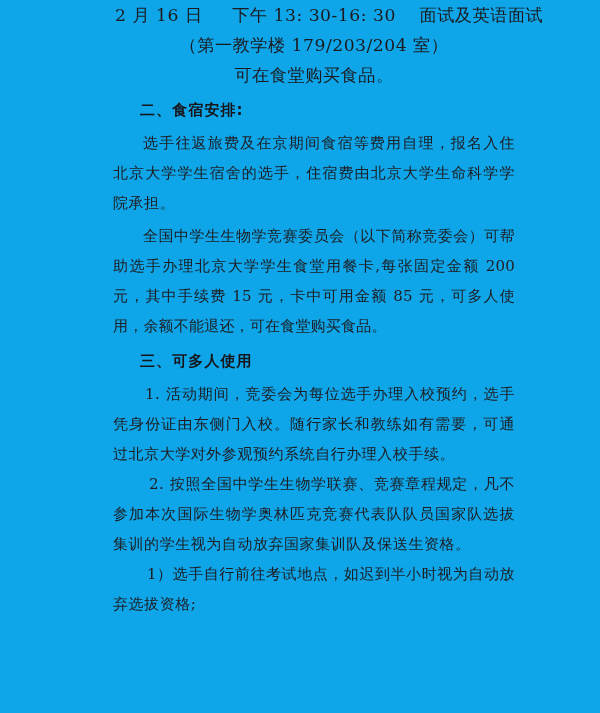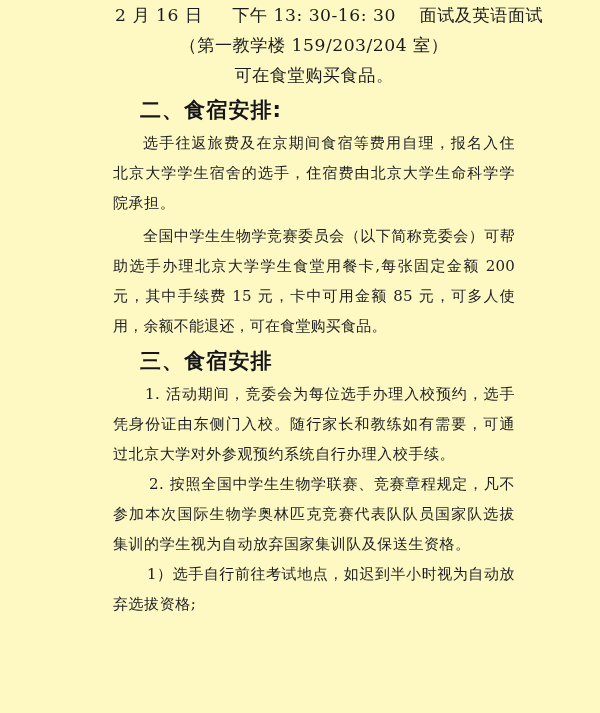--- a/index.html
+++ b/index.html
@@ -13,21 +13,21 @@
     overflow: hidden;
     font-family: "DejaVu Serif", "Liberation Serif", serif;
     color: #17171a;
     -webkit-font-smoothing: antialiased;
   }
 
   .page {
     position: relative;
     width: 600px;
     height: 713px;
-    background: #fef9c3;
+    background: #0ea5e9;
     box-sizing: border-box;
     padding: 0;
   }
 
   .content {
     position: absolute;
     left: 113px;
     top: 0px;
     width: 402px;
   }
@@ -43,21 +43,21 @@
   }
   .sched-first {
     text-align: left;
     padding-left: 2px;
   }
 
   
   .heading {
     font-family: "DejaVu Sans", "Liberation Sans", sans-serif;
     font-weight: bold;
-    font-size: 21px;
+    font-size: 15px;
     line-height: 30px;
     letter-spacing: 1.1px;
     color: #16161a;
     padding-left: 27px;
     white-space: pre;
   }
 
   
   .para {
     font-size: 15px;
@@ -88,39 +88,39 @@
   .spacer-5 { height: 5px; }
 </style>
 </head>
 <body>
 
 <div class="page">
   <div class="content">
 
     <div class="centered sched-first">2 月 16 日　  下午 13: 30-16: 30　 面试及英语面试</div>
 
-    <div class="centered">（第一教学楼 159/203/204 室）</div>
+    <div class="centered">（第一教学楼 179/203/204 室）</div>
 
     <div class="centered">可在食堂购买食品。</div>
 
     <div class="spacer-5"></div>
 
     <div class="heading">二、食宿安排:</div>
 
     <div class="spacer-3"></div>
 
     <p class="para">选手往返旅费及在京期间食宿等费用自理，报名入住北京大学学生宿舍的选手，住宿费由北京大学生命科学学院承担。</p>
 
     <div class="spacer-3"></div>
 
     <p class="para tight">全国中学生生物学竞赛委员会（以下简称竞委会）可帮助选手办理北京大学学生食堂用餐卡,每张固定金额 200 元，其中手续费 15 元，卡中可用金额 85 元，可多人使用，余额不能退还，可在食堂购买食品。</p>
 
     <div class="spacer-5"></div>
 
-    <div class="heading">三、食宿安排</div>
+    <div class="heading">三、可多人使用</div>
 
     <div class="spacer-3"></div>
 
     <p class="para indent-num">1. 活动期间，竞委会为每位选手办理入校预约，选手凭身份证由东侧门入校。随行家长和教练如有需要，可通过北京大学对外参观预约系统自行办理入校手续。</p>
 
     <p class="para indent-num2">2. 按照全国中学生生物学联赛、竞赛章程规定，凡不参加本次国际生物学奥林匹克竞赛代表队队员国家队选拔集训的学生视为自动放弃国家集训队及保送生资格。</p>
 
 
     <p class="para indent-paren">1）选手自行前往考试地点，如迟到半小时视为自动放弃选拔资格;</p>
 

